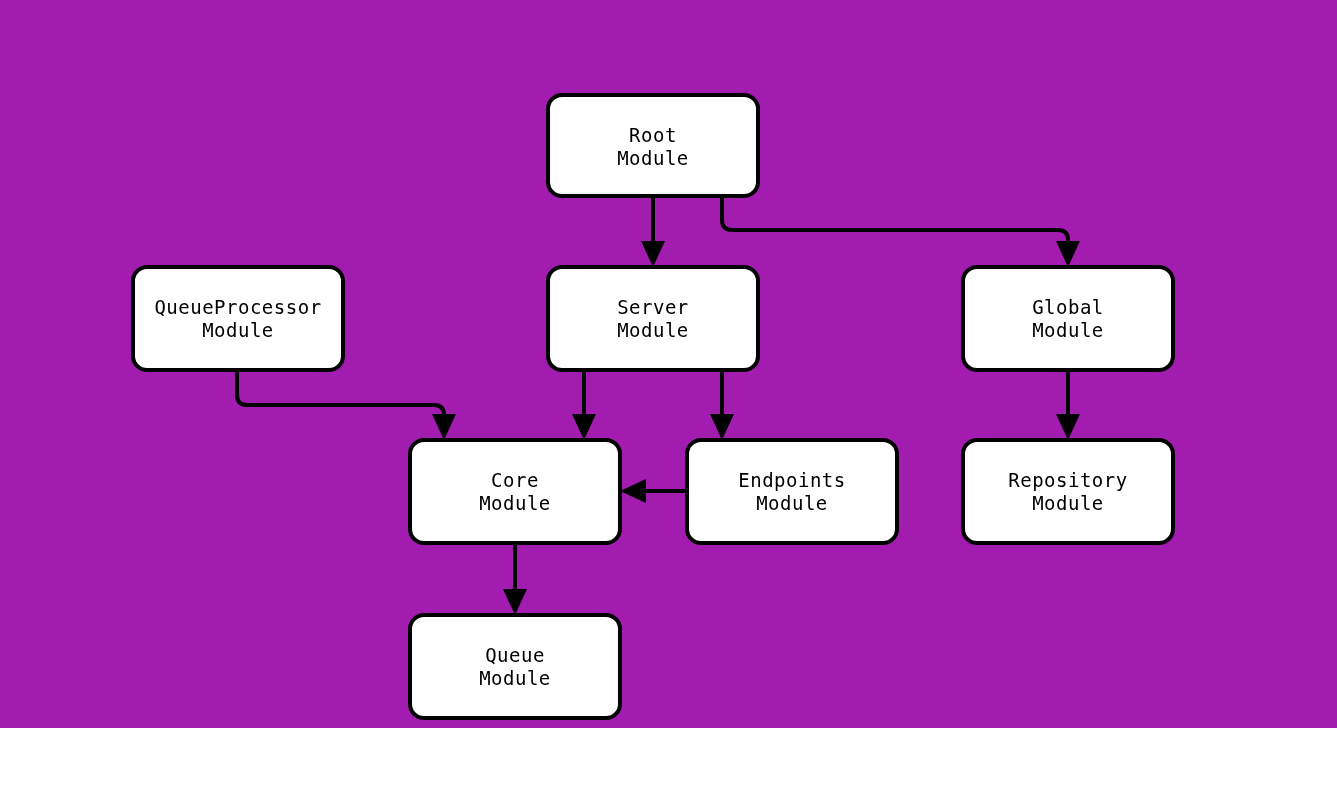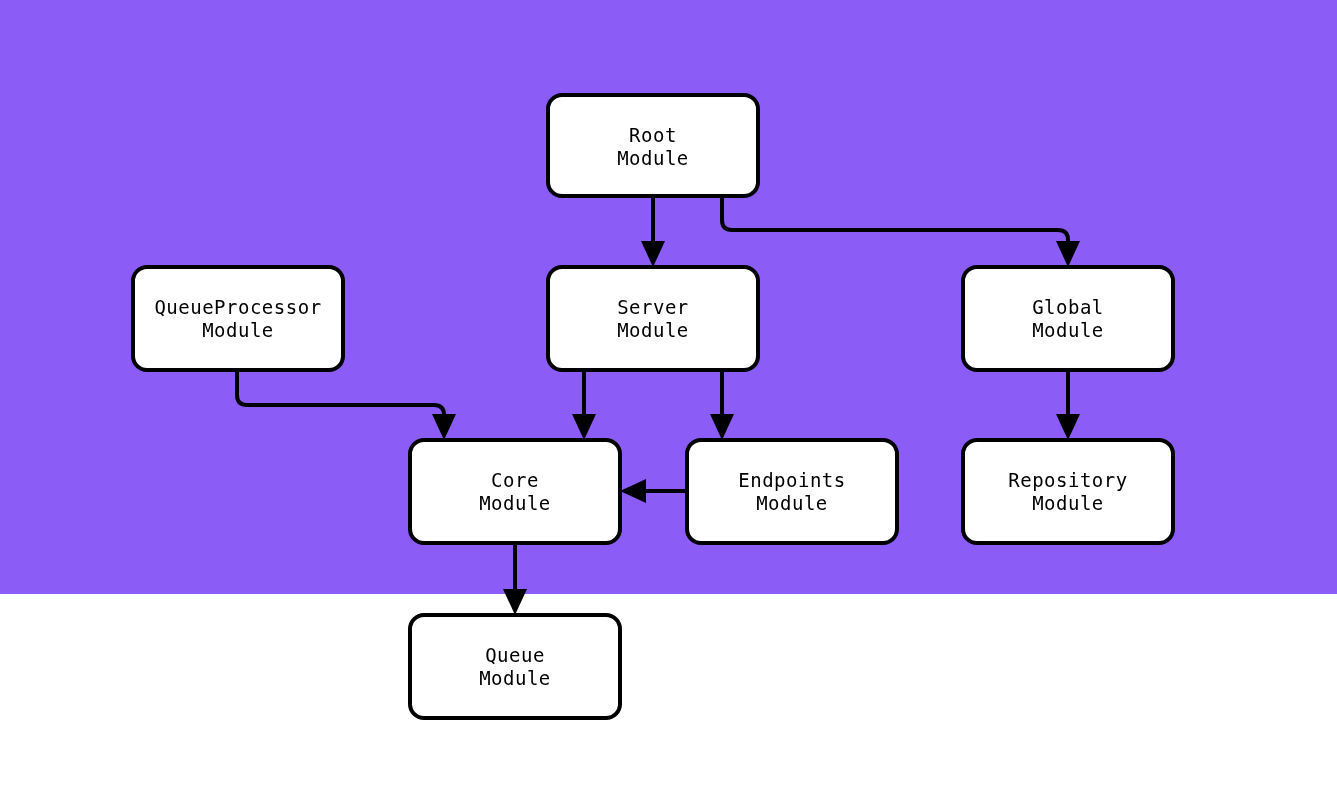--- a/index.html
+++ b/index.html
@@ -9,22 +9,22 @@
   }
   body {
     width: 1337px;
     height: 809px;
     overflow: hidden;
     font-family: "DejaVu Sans Mono", monospace;
   }
   #diagram-root {
     position: relative;
     width: 1337px;
-    height: 594px;
-    background: #8b5cf6;
+    height: 728px;
+    background: #a21caf;
   }
   svg.diagram-canvas {
     display: block;
     width: 1337px;
     height: 809px;
   }
   .node-box {
     fill: #ffffff;
     stroke: #000000;
     stroke-width: 4;

